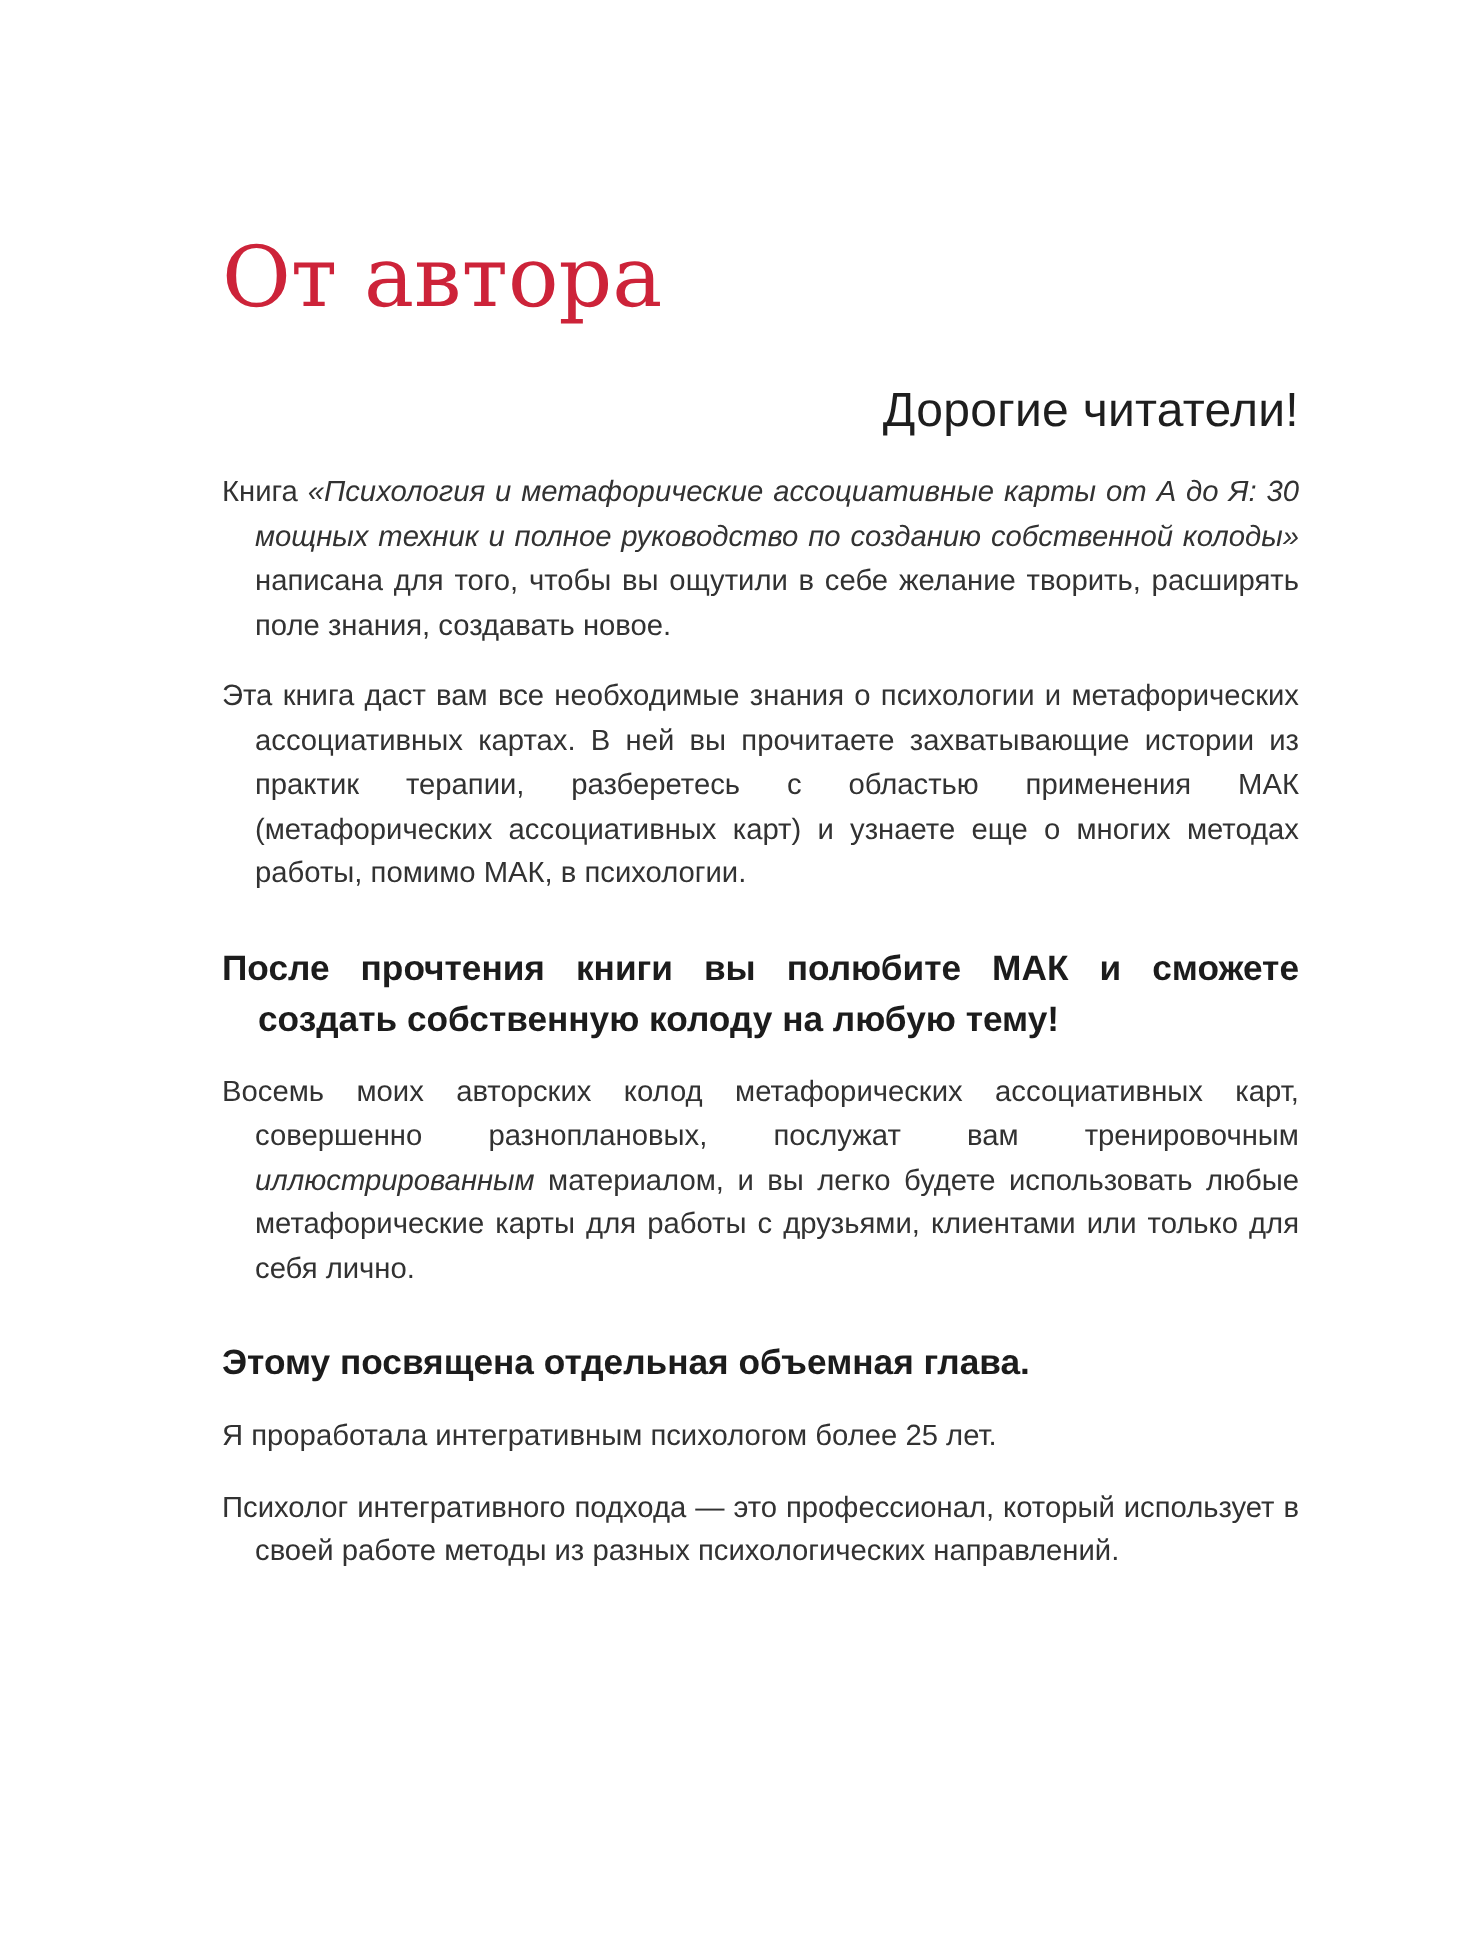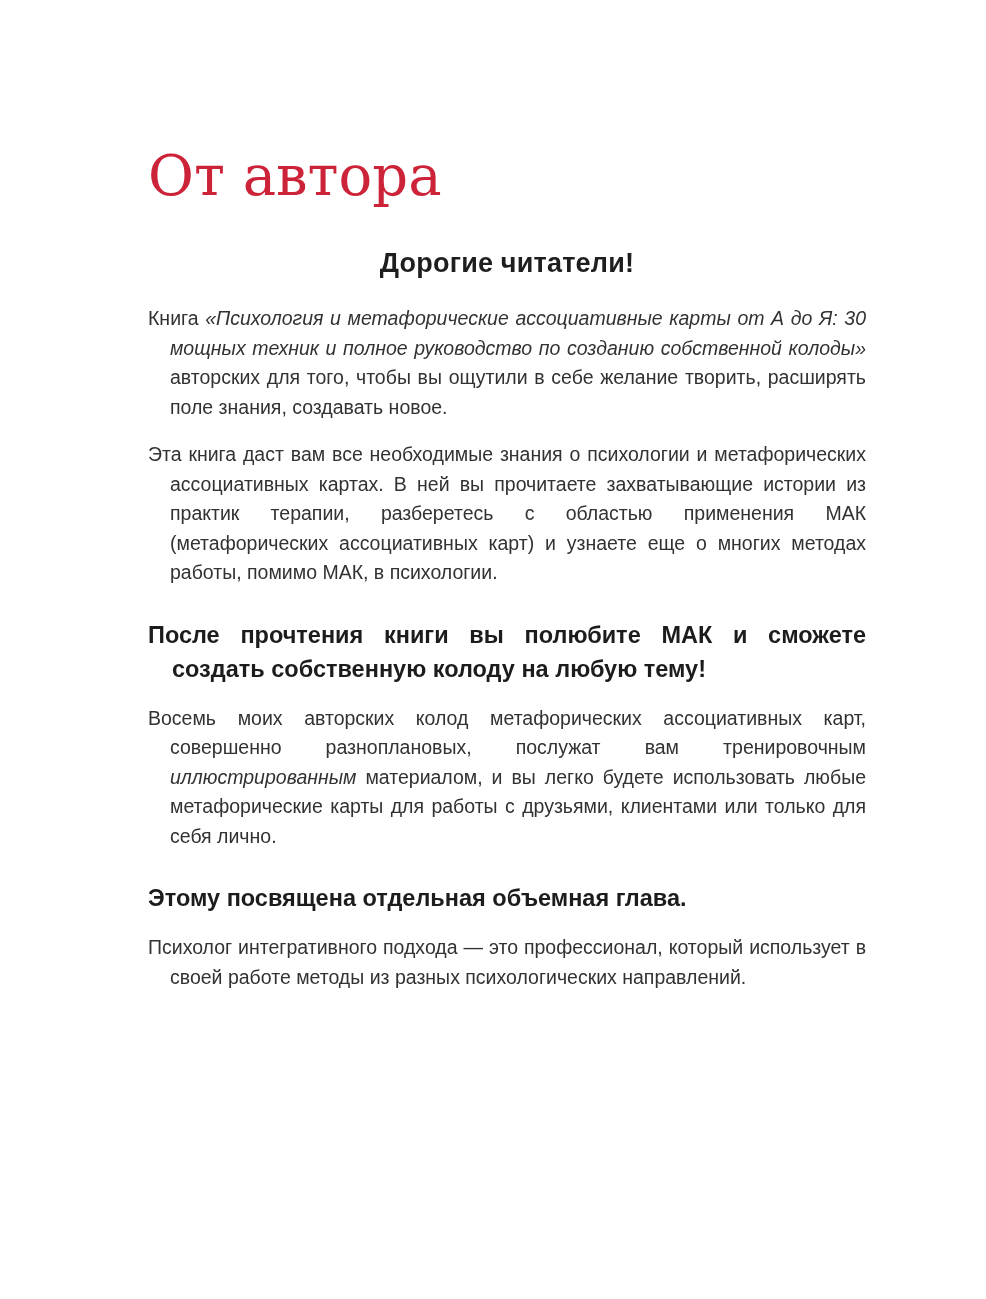--- a/index.html
+++ b/index.html
@@ -11,38 +11,38 @@
     position: relative;
     width: 986px;
     height: 1299px;
     background: #ffffff;
     overflow: hidden;
     font-family: "Liberation Sans", "DejaVu Sans", sans-serif;
   }
   .content {
     position: absolute;
     left: 148px;
-    top: 0;
+    top: 10px;
     width: 718px;
   }
   .chapter-title {
     margin: 0;
     padding-top: 146px;
     font-family: "DejaVu Serif", "Liberation Serif", serif;
     font-weight: 400;
     font-size: 56px;
     line-height: 1.08;
     color: #cd2339;
   }
   .section-heading {
     margin: 42px 0 0 0;
-    text-align: center;
-    font-size: 27px;
+    text-align: right;
+    font-size: 32px;
     line-height: 30px;
-    font-weight: 700;
+    font-weight: 400;
     color: #1e1e1e;
     letter-spacing: 0.2px;
   }
   .para {
     margin: 18px 0 0 0;
     padding-left: 22px;
     text-indent: -22px;
     text-align: justify;
     font-size: 19.5px;
     line-height: 29.5px;
@@ -74,21 +74,22 @@
   }
 </style>
 </head>
 <body>
 
 <div class="page">
   <div class="content">
     <h1 class="chapter-title" style="color: rgb(205, 35, 57);">От автора</h1>
     <h2 class="section-heading" style="color: rgb(30, 30, 30);">Дорогие читатели!</h2>
     <div class="paragraphs">
-        <p class="para body"><span>Книга </span><em>«Психология и метафорические ассоциативные карты от А до Я: 30 мощных техник и полное руководство по созданию собственной колоды»</em><span> авторских для того, чтобы вы ощутили в себе желание творить, расширять поле знания, создавать новое.</span></p>
+        <p class="para body"><span>Книга </span><em>«Психология и метафорические ассоциативные карты от А до Я: 30 мощных техник и полное руководство по созданию собственной колоды»</em><span> написана для того, чтобы вы ощутили в себе желание творить, расширять поле знания, создавать новое.</span></p>
         <p class="para body"><span>Эта книга даст вам все необходимые знания о психологии и метафорических ассоциативных картах. В ней вы прочитаете захватывающие истории из практик терапии, разберетесь с областью применения МАК (метафорических ассоциативных карт) и узнаете еще о многих методах работы, помимо МАК, в психологии.</span></p>
         <p class="para lead"><span>После прочтения книги вы полюбите МАК и сможете создать собственную колоду на любую тему!</span></p>
         <p class="para body"><span>Восемь моих авторских колод метафорических ассоциативных карт, совершенно разноплановых, послужат вам тренировочным </span><em>иллюстрированным</em><span> материалом, и вы легко будете использовать любые метафорические карты для работы с друзьями, клиентами или только для себя лично.</span></p>
         <p class="para lead"><span>Этому посвящена отдельная объемная глава.</span></p>
+        <p class="para body"><span>Я проработала интегративным психологом более 25 лет.</span></p>
         <p class="para body"><span>Психолог интегративного подхода — это профессионал, который использует в своей работе методы из разных психологических направлений.</span></p>
       </div>
   </div>
 </div>
 
 </body></html>

